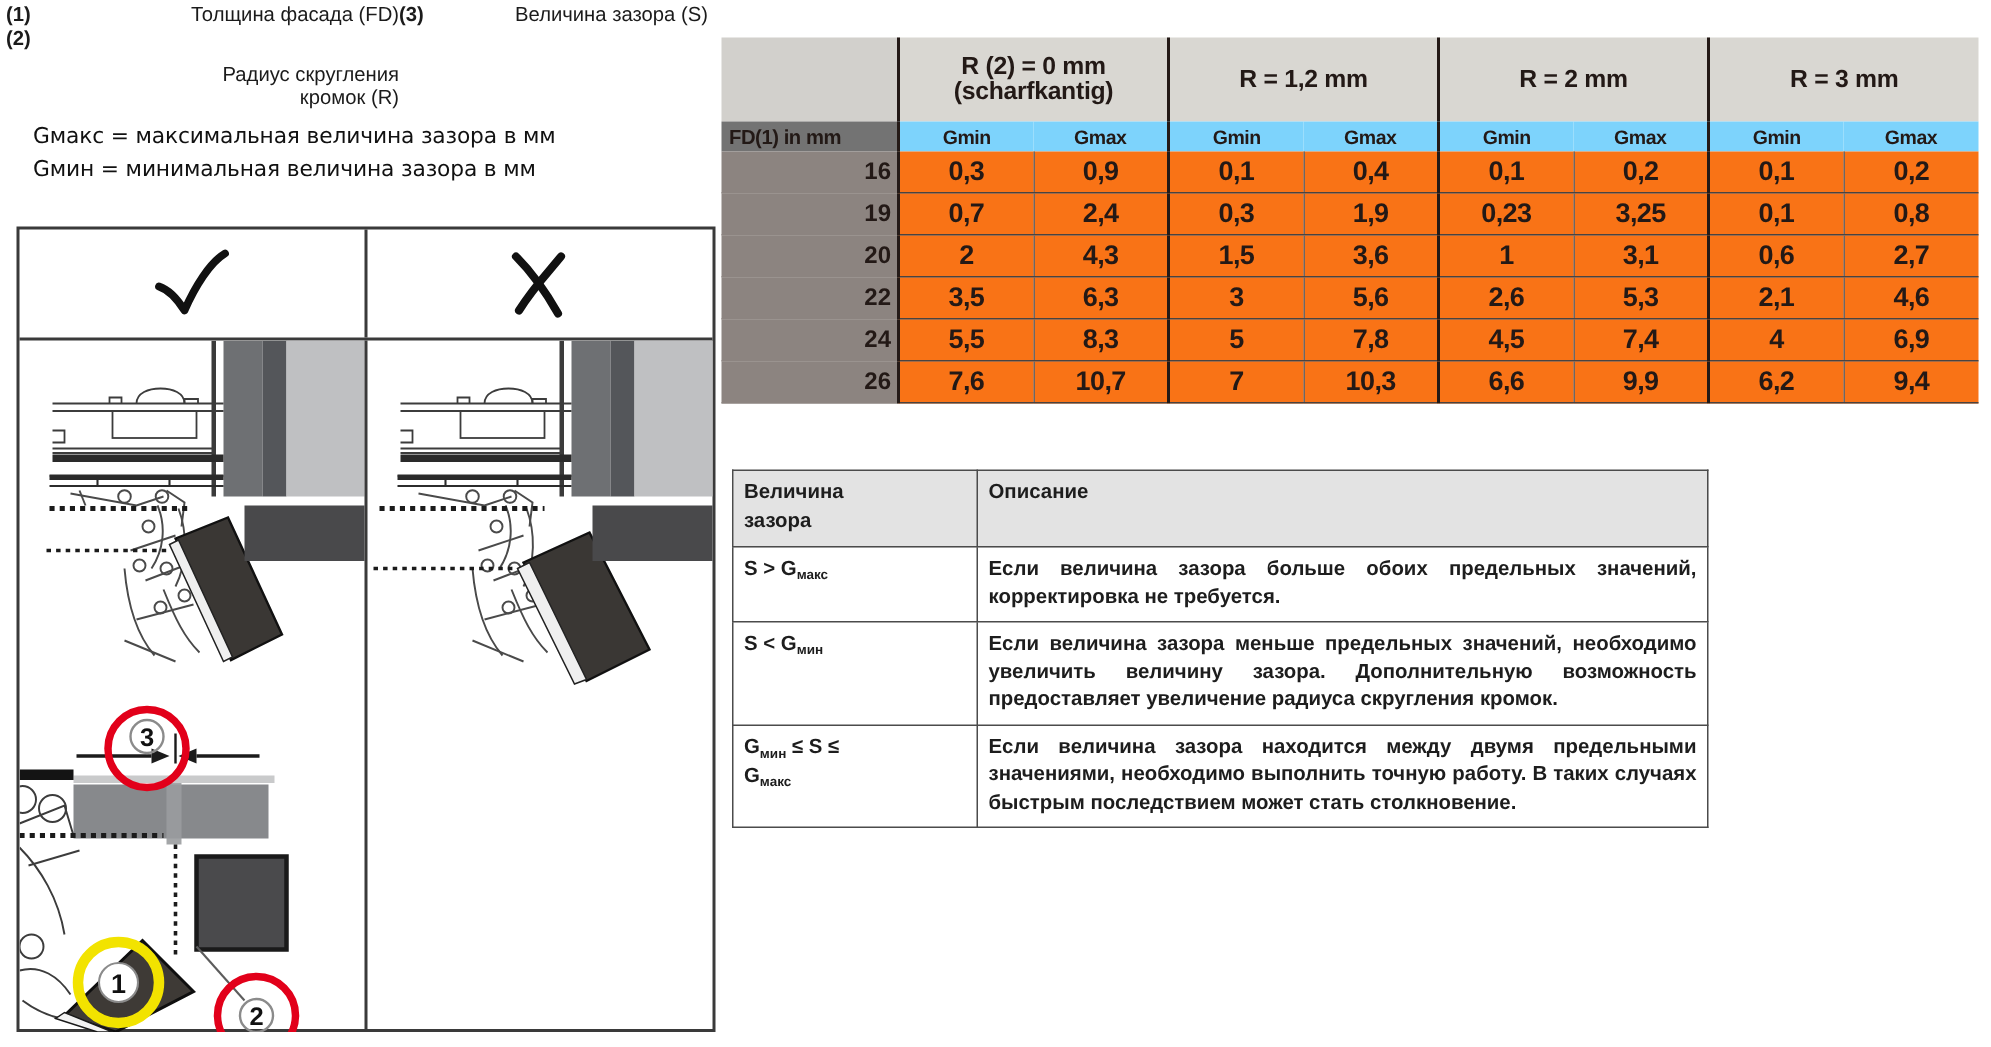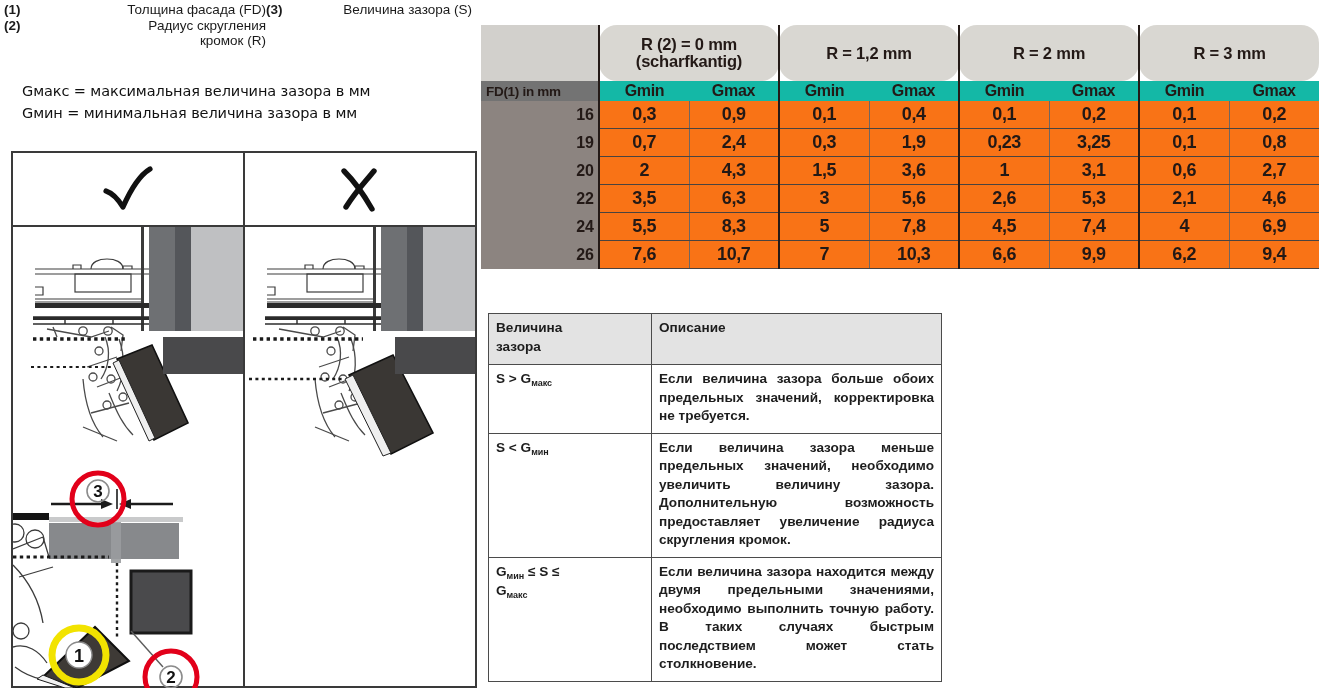--- a/index.html
+++ b/index.html
@@ -119,26 +119,25 @@
     background: #d9d7d2;
     color: #231916;
     font-size: 16.5px;
     font-weight: bold;
     text-align: center;
     height: 56px;
     border-left: 2.5px solid #241a17;
     border-bottom: 0;
     line-height: 17px;
     letter-spacing: -0.2px;
-    border-radius: 18px;
   }
   .mx-sub {
-    background: #14b8a6;
+    background: #7dd3fc;
     color: #231916;
-    font-size: 16px;
+    font-size: 13px;
     font-weight: bold;
     text-align: center;
     height: 20px;
     letter-spacing: -0.3px;
   }
   .mx-sub.lb { border-left: 2.5px solid #241a17; }
   .mx-rowlabel {
     background: #8c8480;
     color: #231916;
     font-size: 16px;
@@ -160,21 +159,21 @@
     letter-spacing: -0.4px;
   }
   .mx-val.lb { border-left: 2.5px solid #241a17; }
   .mx-val.lastrow { border-bottom: 1.8px solid #4a4340; }
 
   
   #desc-table {
     position: absolute;
     left: 488px;
     top: 313px;
-    width: 454px;
+    width: 651px;
     border-collapse: collapse;
     table-layout: fixed;
   }
   #desc-table td, #desc-table th {
     border: 1.6px solid #4b4b4b;
     vertical-align: top;
     padding: 5px 7px 7px 7px;
     font-size: 13.6px;
     color: #1d1d1d;
     line-height: 18.5px;
@@ -214,21 +213,21 @@
       <span class="legend-txt">Толщина фасада (FD)</span>
     </div>
     <div class="legend-col-b" style="display:flex;">
       <span class="legend-num">(3)</span>
       <span class="legend-txt">Величина зазора (S)</span>
     </div>
   </div>
   <div class="legend-row">
     <div class="legend-col-a" style="display:flex;">
       <span class="legend-num">(2)</span>
-      <span class="legend-txt" style="white-space:pre-line;">Радиус скругления
+      <span class="legend-txt" style="white-space:pre-line;margin-top:24px;">Радиус скругления
 кромок (R)</span>
     </div>
   </div>
 </div>
 
 <div id="gminmax">
   <div>Gмакс = максимальная величина зазора в мм</div>
   <div>Gмин = минимальная величина зазора в мм</div>
 </div>
 

